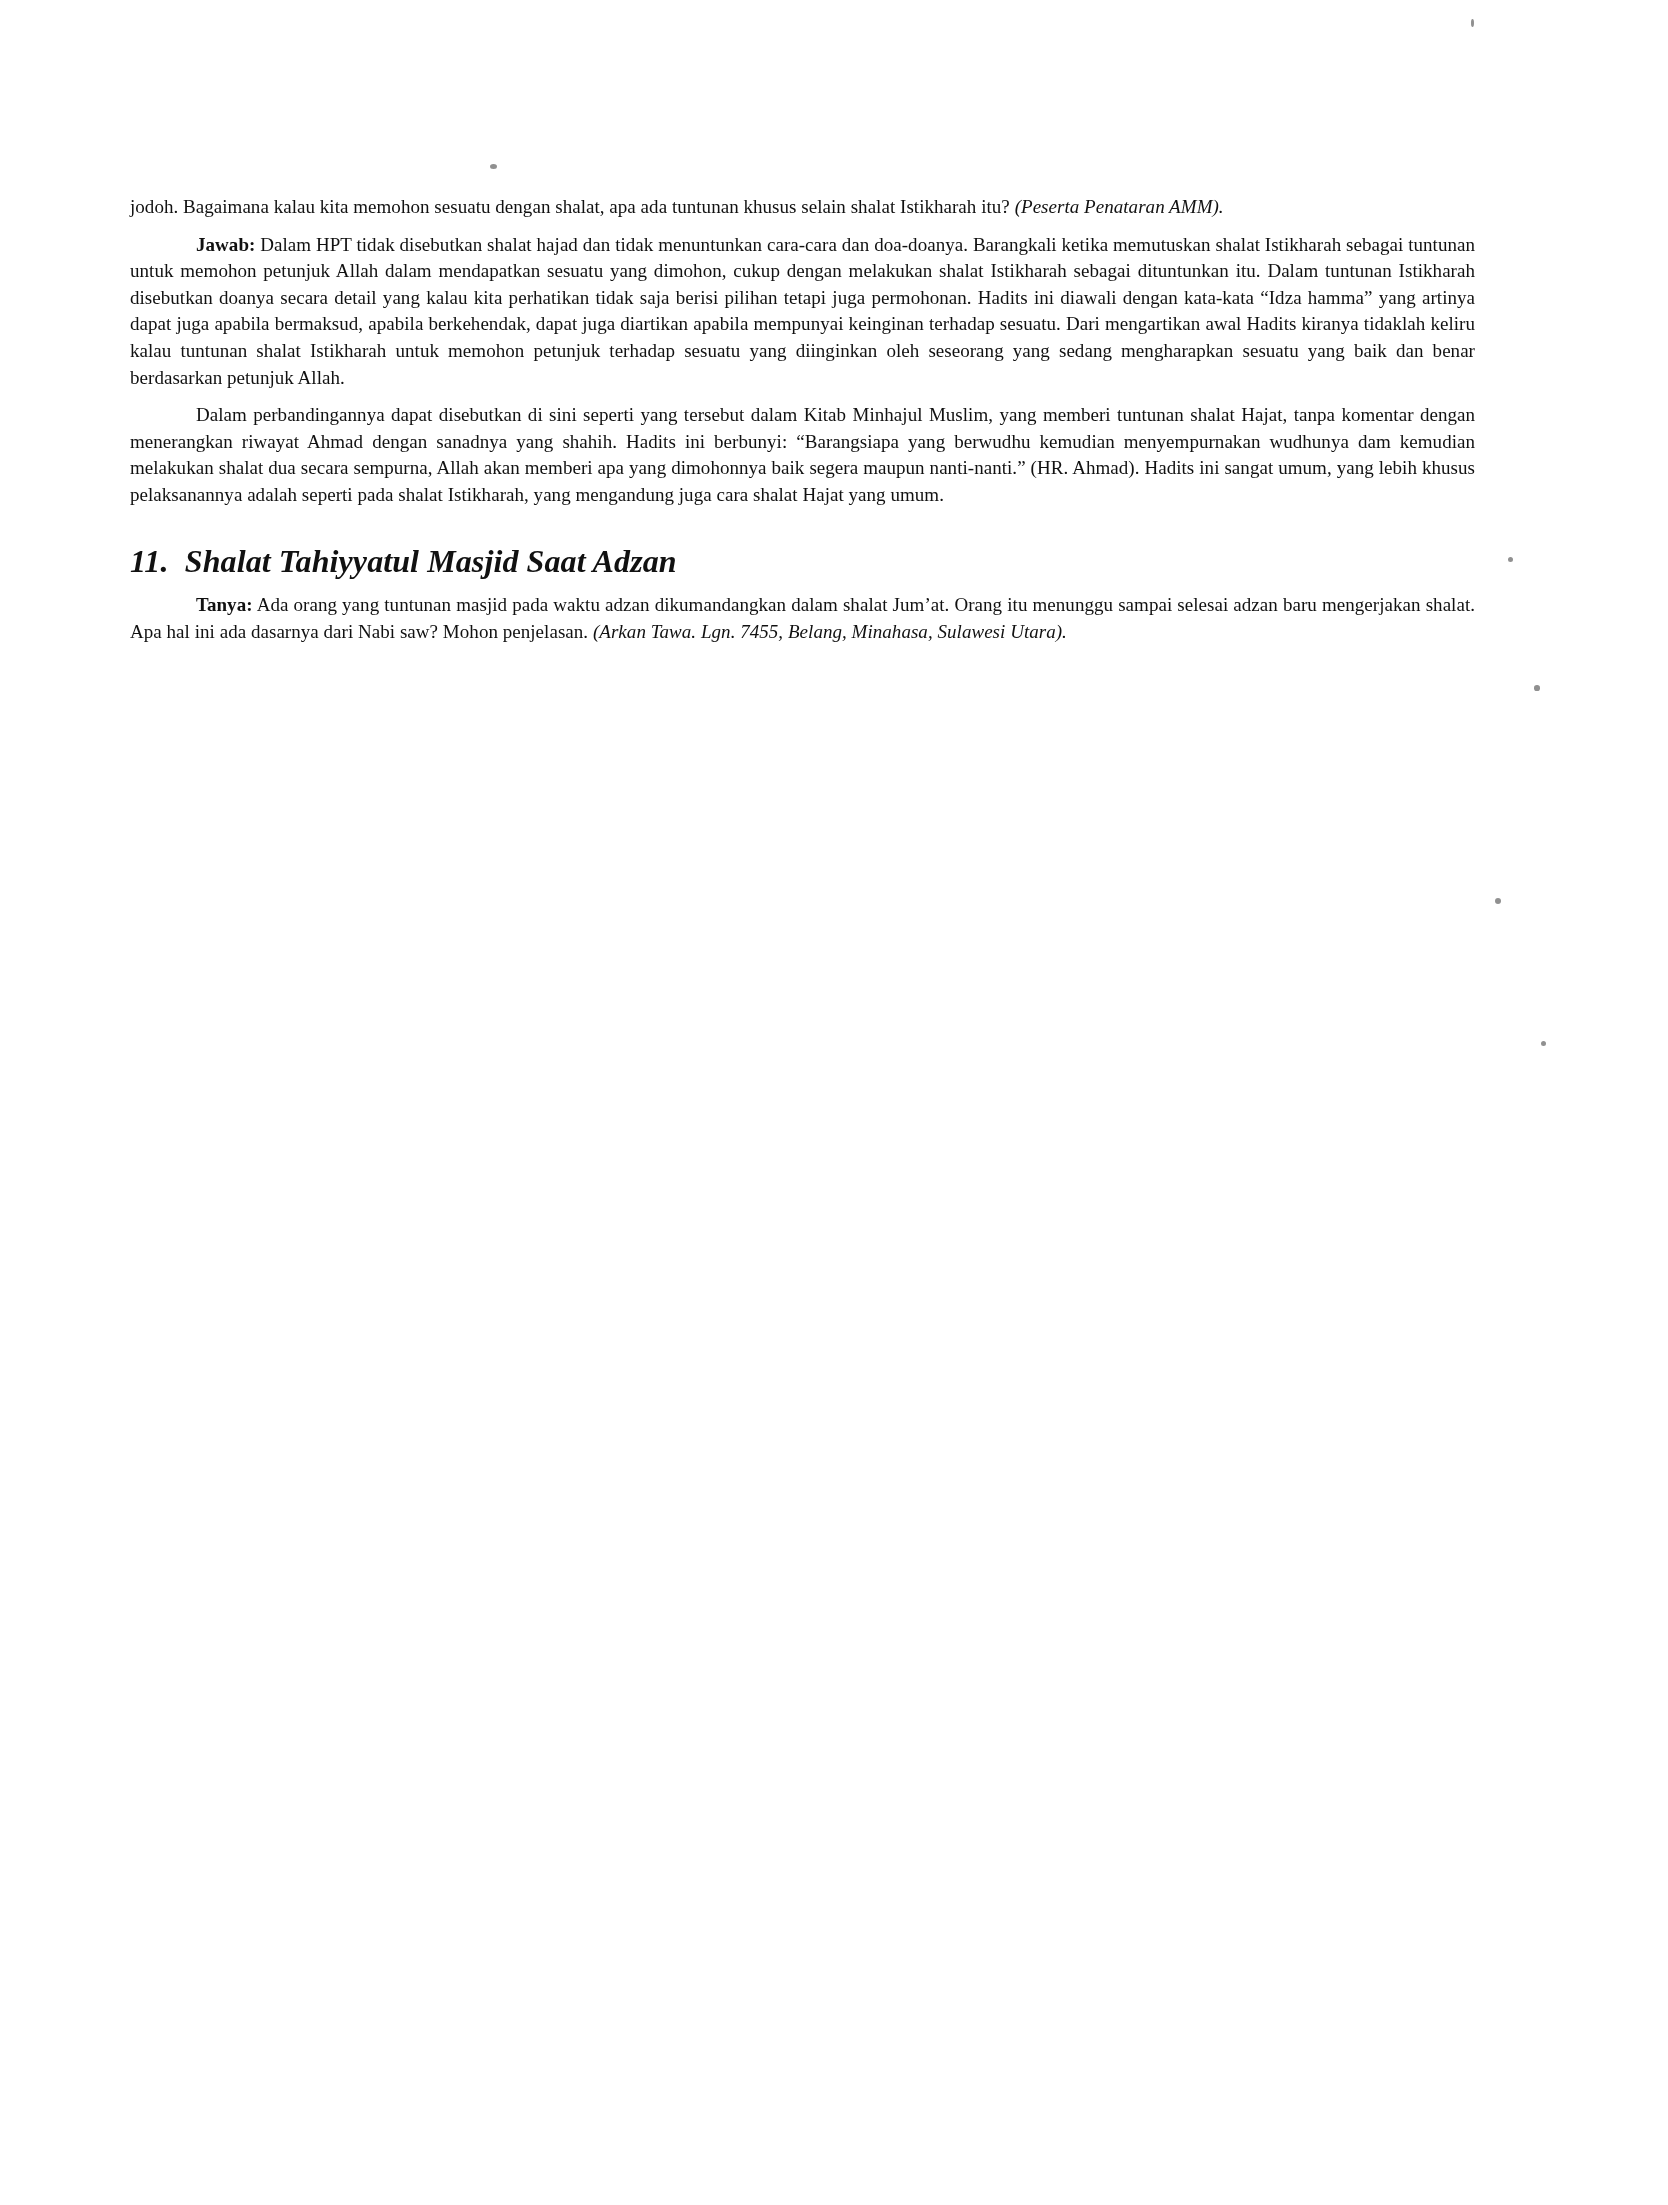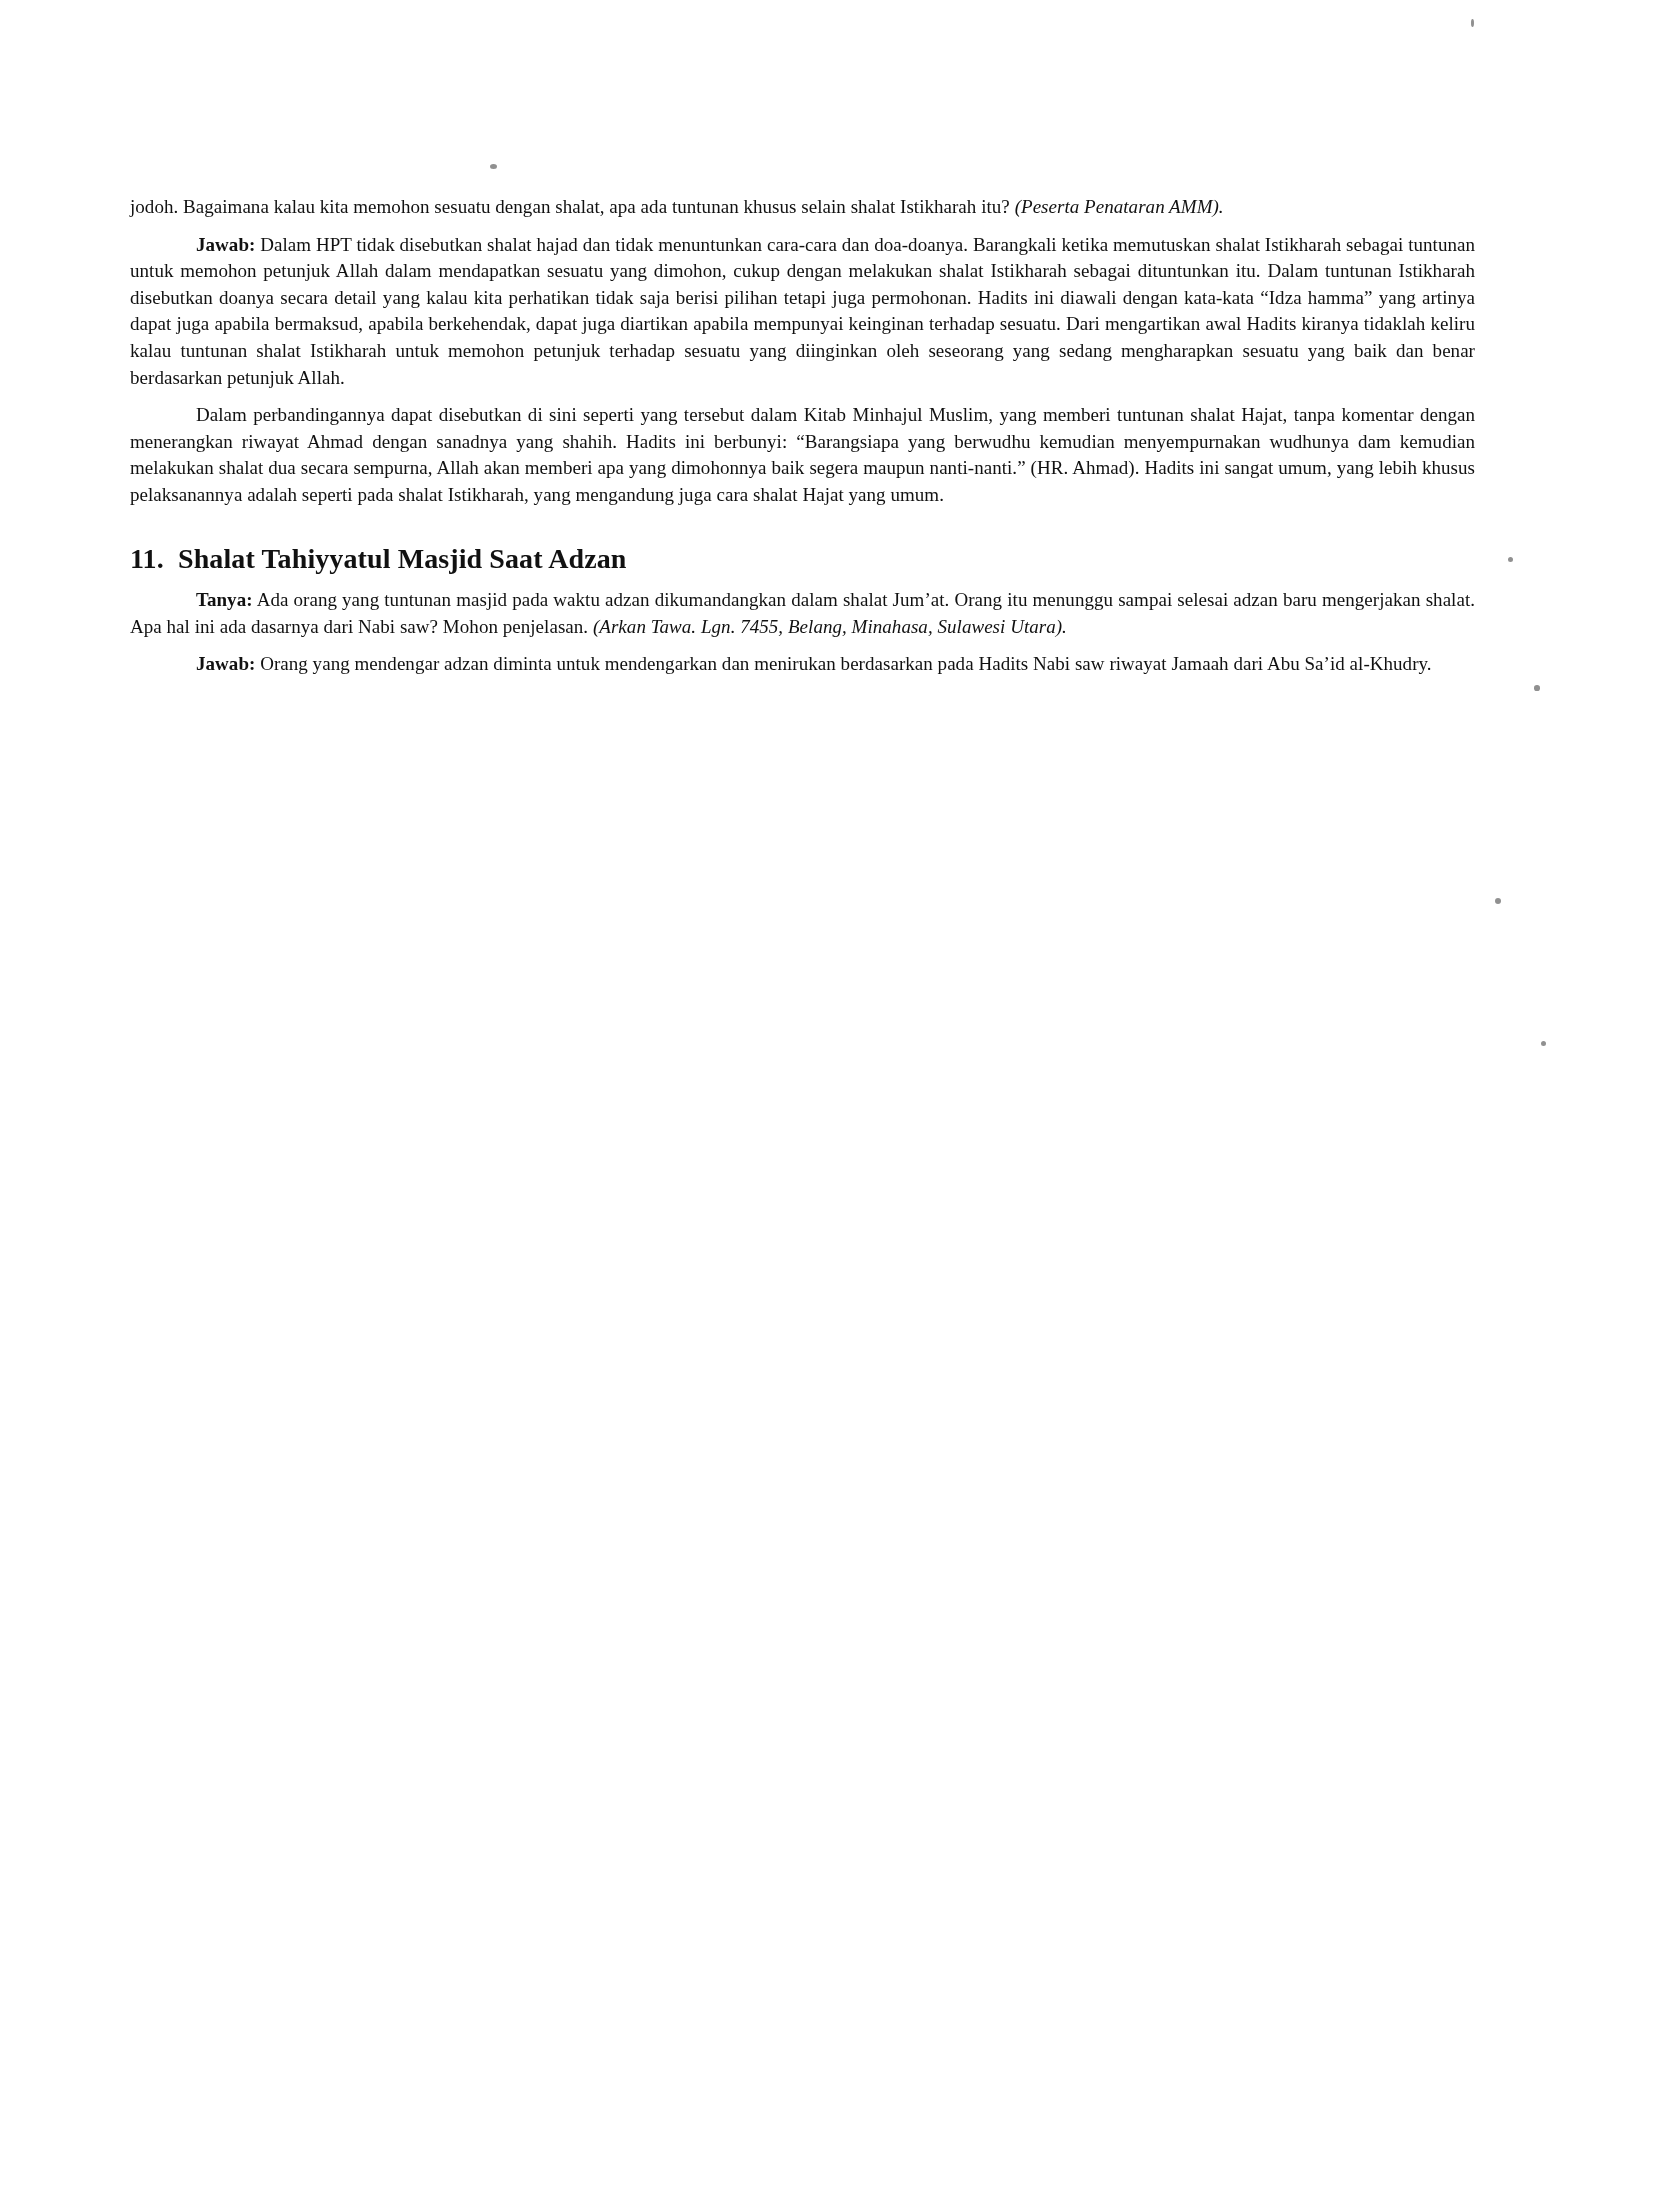--- a/index.html
+++ b/index.html
@@ -43,25 +43,26 @@
   .indent {
     text-indent: 66px;
   }
   .b {
     font-weight: bold;
   }
   .i {
     font-style: italic;
   }
   h2.section-heading {
-    font-size: 28px;
+    font-size: 32px;
     font-weight: bold;
     margin: 31px 0 9.7px 0;
     line-height: 1.35;
     letter-spacing: 0.1px;
+    font-style: italic;
   }
   
   .speck {
     position: absolute;
     background: #6b6b6b;
     border-radius: 50%;
     opacity: 0.75;
   }
 </style>
 </head>
@@ -91,20 +92,17 @@
     </p>
 
     <h2 class="section-heading">
       <span>11.</span>&nbsp;&nbsp;<span>Shalat Tahiyyatul Masjid Saat Adzan</span>
     </h2>
 
     <p class="para indent">
       <span class="b">Tanya:</span><span> Ada orang yang tuntunan masjid pada waktu adzan dikumandangkan dalam shalat Jum’at. Orang itu menunggu sampai selesai adzan baru mengerjakan shalat. Apa hal ini ada dasarnya dari Nabi saw? Mohon penjelasan. </span><span class="i">(Arkan Tawa. Lgn. 7455, Belang, Minahasa, Sulawesi Utara).</span>
     </p>
 
-    <p class="para indent">
-      <span class="b">Jawab:</span><span> Orang yang mendengar adzan diminta untuk mendengarkan dan menirukan berdasarkan pada Hadits Nabi saw riwayat Jamaah dari Abu Sa’id al-Khudry.</span>
-    </p>
 
   </div>
 
 </div>
 
 
 </body></html>

